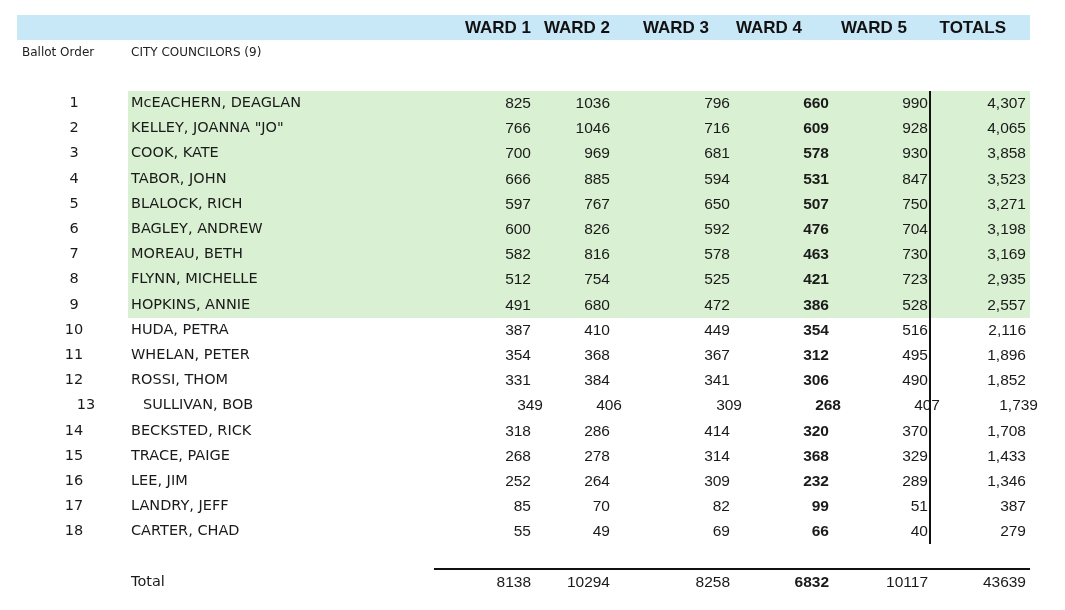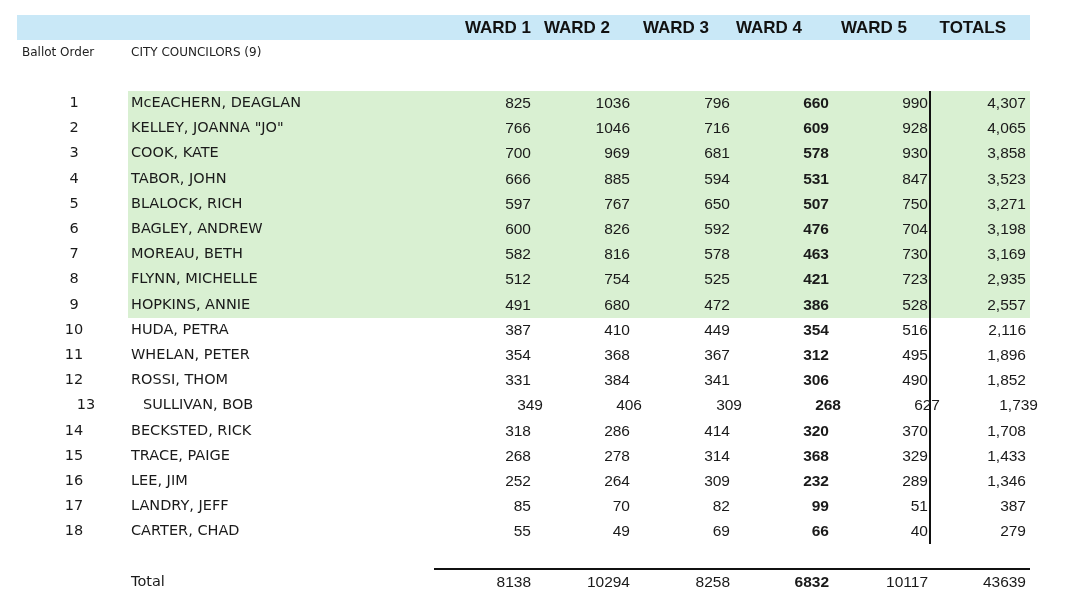--- a/index.html
+++ b/index.html
@@ -9,21 +9,21 @@
     .col-head { position:absolute; top:15px; height:42px; line-height:26px; font-weight:bold;
                 font-size:17px; color:#111; text-align:right; }
     .label { position:absolute; font-family:"DejaVu Sans", sans-serif; font-size:12px; color:#222; }
     .highlight { position:absolute; left:128px; top:91px; width:902px; height:227px; background:#d9f0d2; }
     .divider { position:absolute; left:929px; top:91px; width:2px; height:453px; background:#111; }
     .row { position:absolute; left:0; width:1065px; height:25px; }
     .cell { position:absolute; top:0; height:25px; line-height:25px; font-size:15.5px; }
     .order { left:40px; width:68px; text-align:center; font-family:"DejaVu Sans", sans-serif; font-size:14.5px; }
     .name { left:131px; font-family:"DejaVu Sans", sans-serif; font-size:14.5px; }
     .num { text-align:right; width:90px; }
-    .c0 { left:441px; } .c1 { left:540px; } .c2 { left:640px; }
+    .c0 { left:441px; } .c1 { left:520px; } .c2 { left:640px; }
     .c3 { left:739px;font-weight:bold; } .c4 { left:838px; } .c5 { left:936px; }
     .total-rule { position:absolute; left:434px; top:568px; width:596px; height:2px; background:#111; }
   </style>
 </head>
 <body>
 
 <div class="header-band"></div>
 <div class="col-head" style="left:421px;width:110px;">WARD 1</div>
 <div class="col-head" style="left:498px;width:112px;">WARD 2</div>
 <div class="col-head" style="left:597px;width:112px;">WARD 3</div>
@@ -158,21 +158,21 @@
       <div class="cell num c4">490</div>
       <div class="cell num c5">1,852</div>
     </div>
     <div class="row" style="top: 392.4px; margin-left: 12px;">
       <div class="cell order">13</div>
       <div class="cell name">SULLIVAN, BOB</div>
       <div class="cell num c0">349</div>
       <div class="cell num c1">406</div>
       <div class="cell num c2">309</div>
       <div class="cell num c3">268</div>
-      <div class="cell num c4">627</div>
+      <div class="cell num c4">407</div>
       <div class="cell num c5">1,739</div>
     </div>
     <div class="row" style="top: 417.6px; padding-left: 48px;">
       <div class="cell order">14</div>
       <div class="cell name">BECKSTED, RICK</div>
       <div class="cell num c0">318</div>
       <div class="cell num c1">286</div>
       <div class="cell num c2">414</div>
       <div class="cell num c3">320</div>
       <div class="cell num c4">370</div>

